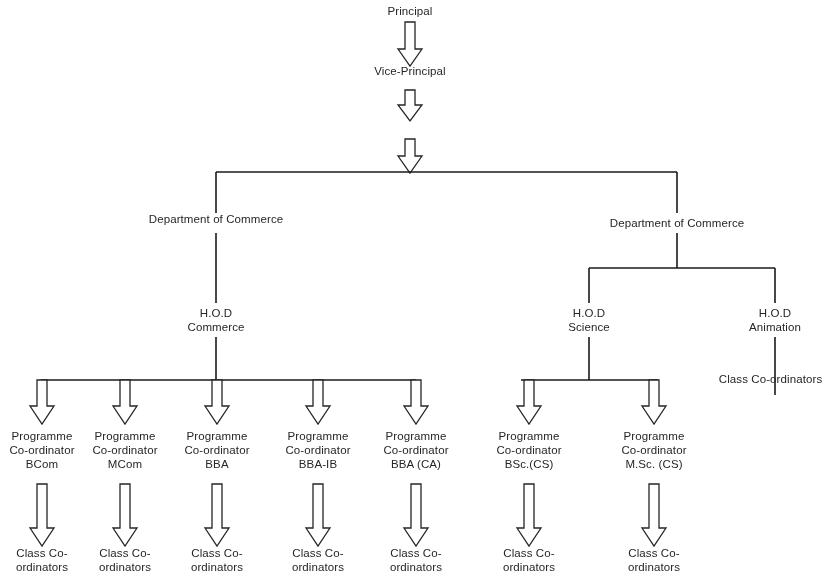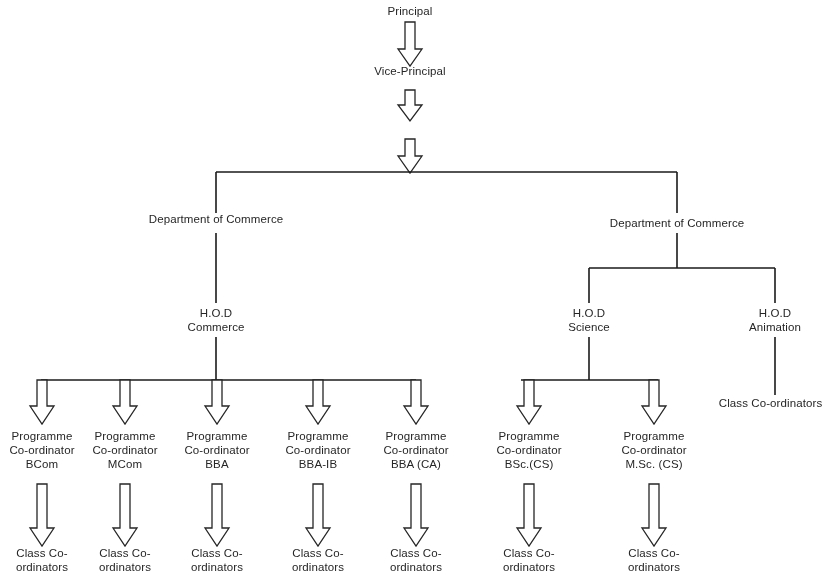--- a/index.html
+++ b/index.html
@@ -106,21 +106,21 @@
 
   <div class="node-label" style="left:156px; top:306px; width:120px;">H.O.D
 Commerce</div>
 
   <div class="node-label" style="left:529px; top:306px; width:120px;">H.O.D
 Science</div>
 
   <div class="node-label" style="left:715px; top:306px; width:120px;">H.O.D
 Animation</div>
 
-  <div class="node-label" style="left:705px; top:396px; width:131px;">Class Co-ordinators</div>
+  <div class="node-label" style="left:705px; top:372px; width:131px;">Class Co-ordinators</div>
 
   <div class="node-label" style="left:0px; top:429px; width:84px;">Programme
 Co-ordinator
 BCom</div>
 
   <div class="node-label" style="left:83px; top:429px; width:84px;">Programme
 Co-ordinator
 MCom</div>
 
   <div class="node-label" style="left:175px; top:429px; width:84px;">Programme

